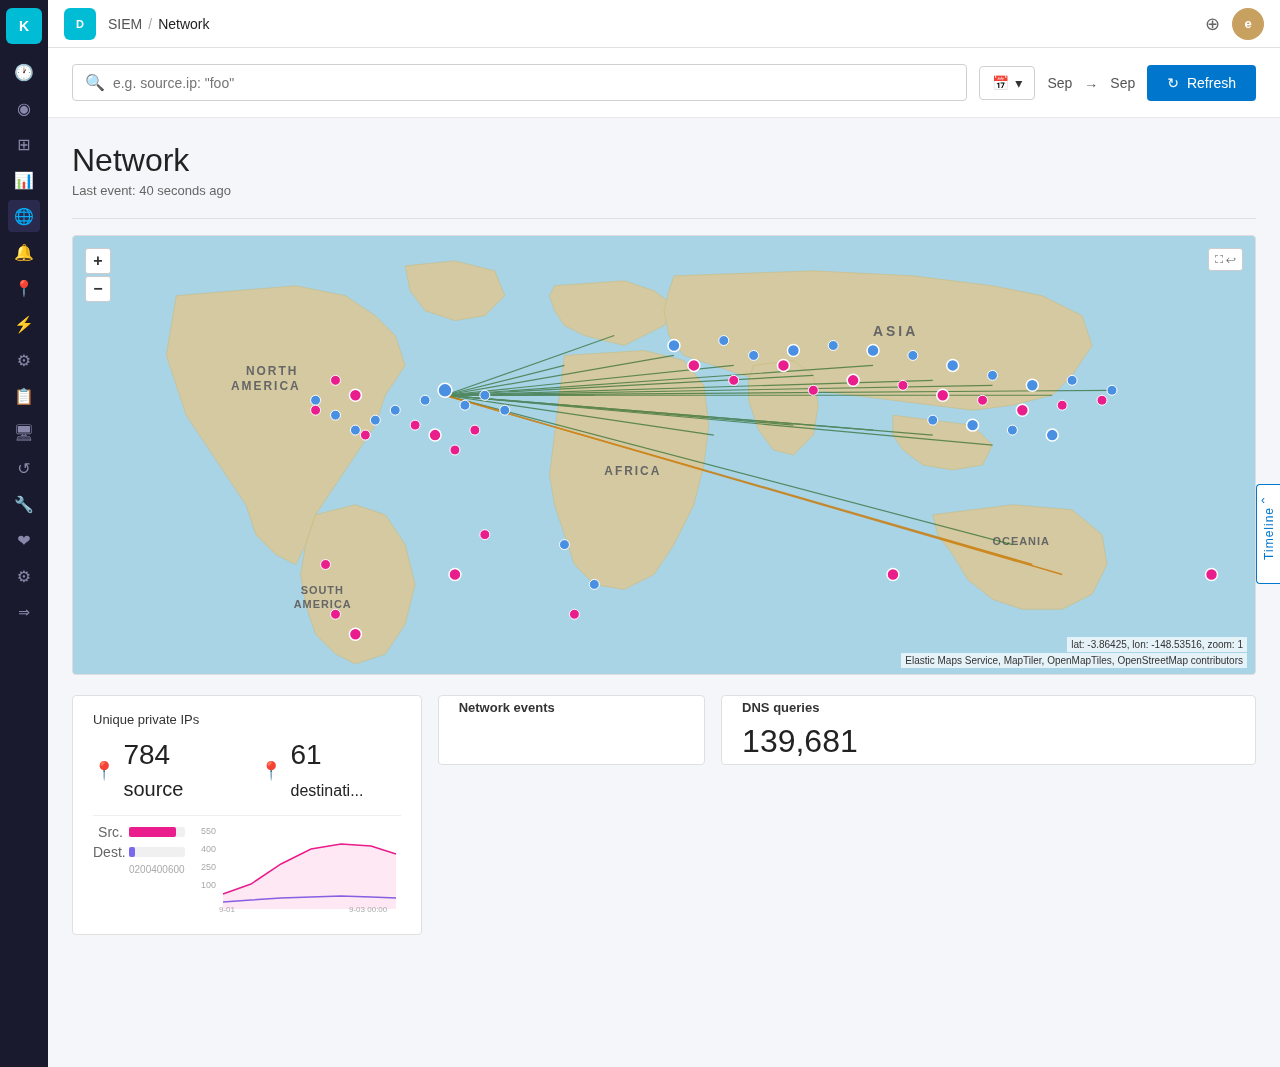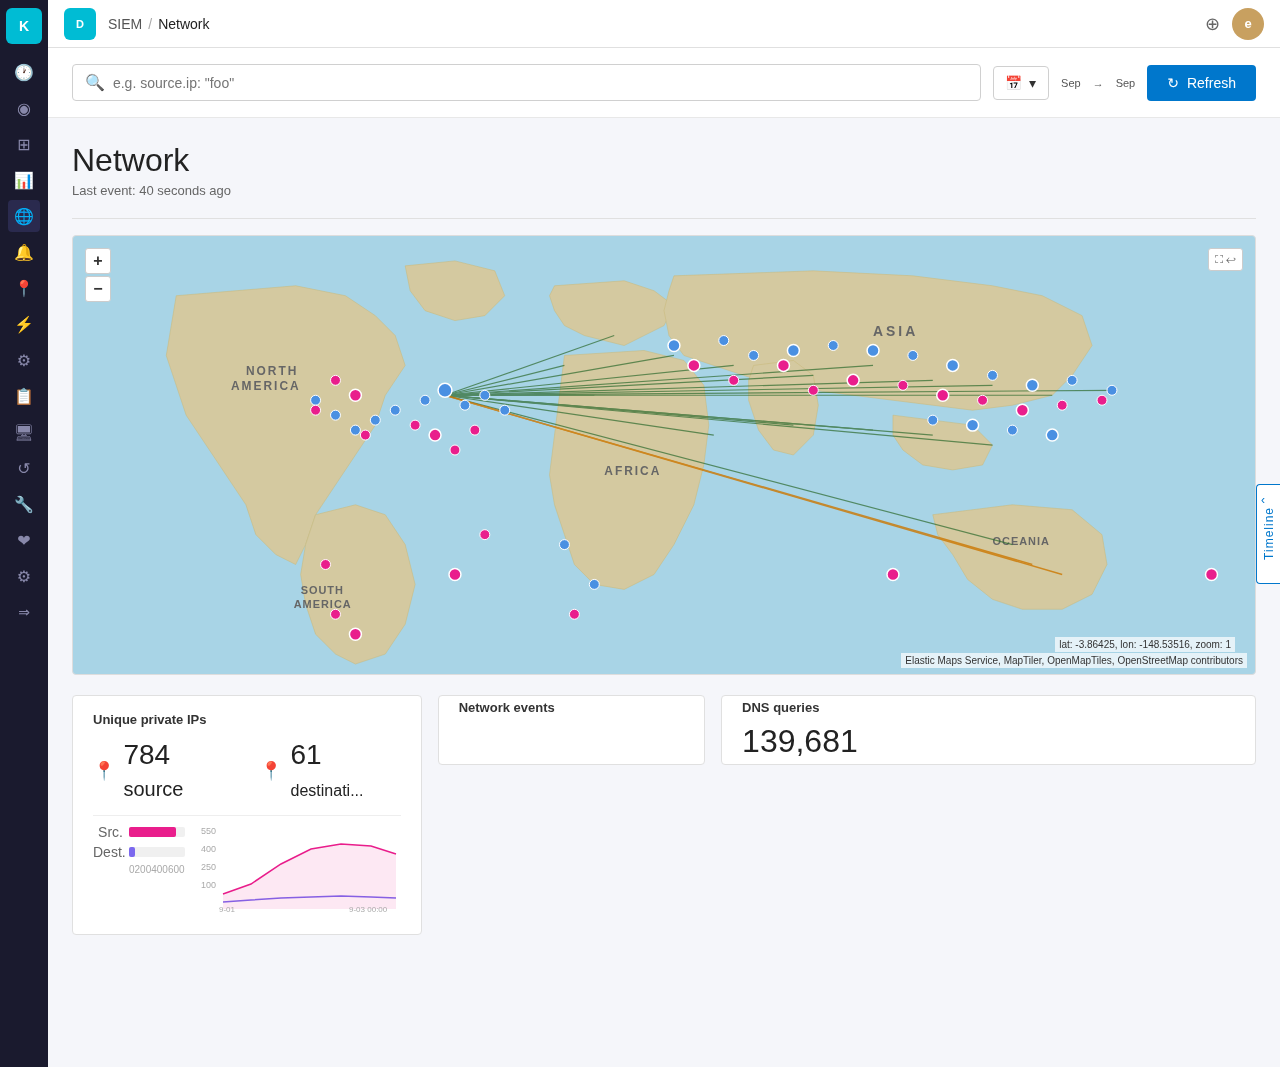--- a/index.html
+++ b/index.html
@@ -113,21 +113,21 @@
     .date-range-btn {
       display: flex; align-items: center; gap: 6px;
       border: 1px solid #d0d0d0;
       border-radius: 4px;
       padding: 8px 12px;
       cursor: pointer;
       font-size: 14px;
       color: #333;
       background: #fff;
     }
-    .date-range-text { color: #555; font-size: 11px; }
+    .date-range-text { color: #555; font-size: 14px; }
     .refresh-btn {
       background: #0077cc;
       color: white;
       border: none;
       border-radius: 4px;
       padding: 10px 20px;
       font-size: 14px;
       font-weight: 500;
       cursor: pointer;
       display: flex; align-items: center; gap: 8px;
@@ -198,21 +198,21 @@
     .map-attribution {
       position: absolute;
       bottom: 6px; right: 8px;
       font-size: 10px;
       color: #333;
       background: rgba(255,255,255,0.7);
       padding: 2px 4px;
     }
     .map-coords {
       position: absolute;
-      bottom: 22px; right: 20px;
+      bottom: 22px; right: 8px;
       font-size: 10px;
       color: #333;
       background: rgba(255,255,255,0.7);
       padding: 2px 4px;
     }
 
     
     .stats-row {
       display: grid;
       grid-template-columns: 1fr 1fr 2fr;
@@ -244,21 +244,21 @@
 
     
     .unique-ips-card {
       background: #fff;
       border: 1px solid #e0e0e0;
       border-radius: 4px;
       padding: 16px 20px;
     }
     .unique-ips-header {
       font-size: 13px;
-      font-weight: 700;
+      font-weight: 400;
       color: #333;
       margin-bottom: 12px;
     }
     .unique-ips-row {
       display: flex;
       align-items: center;
       gap: 24px;
       margin-bottom: 12px;
     }
     .ip-stat {

